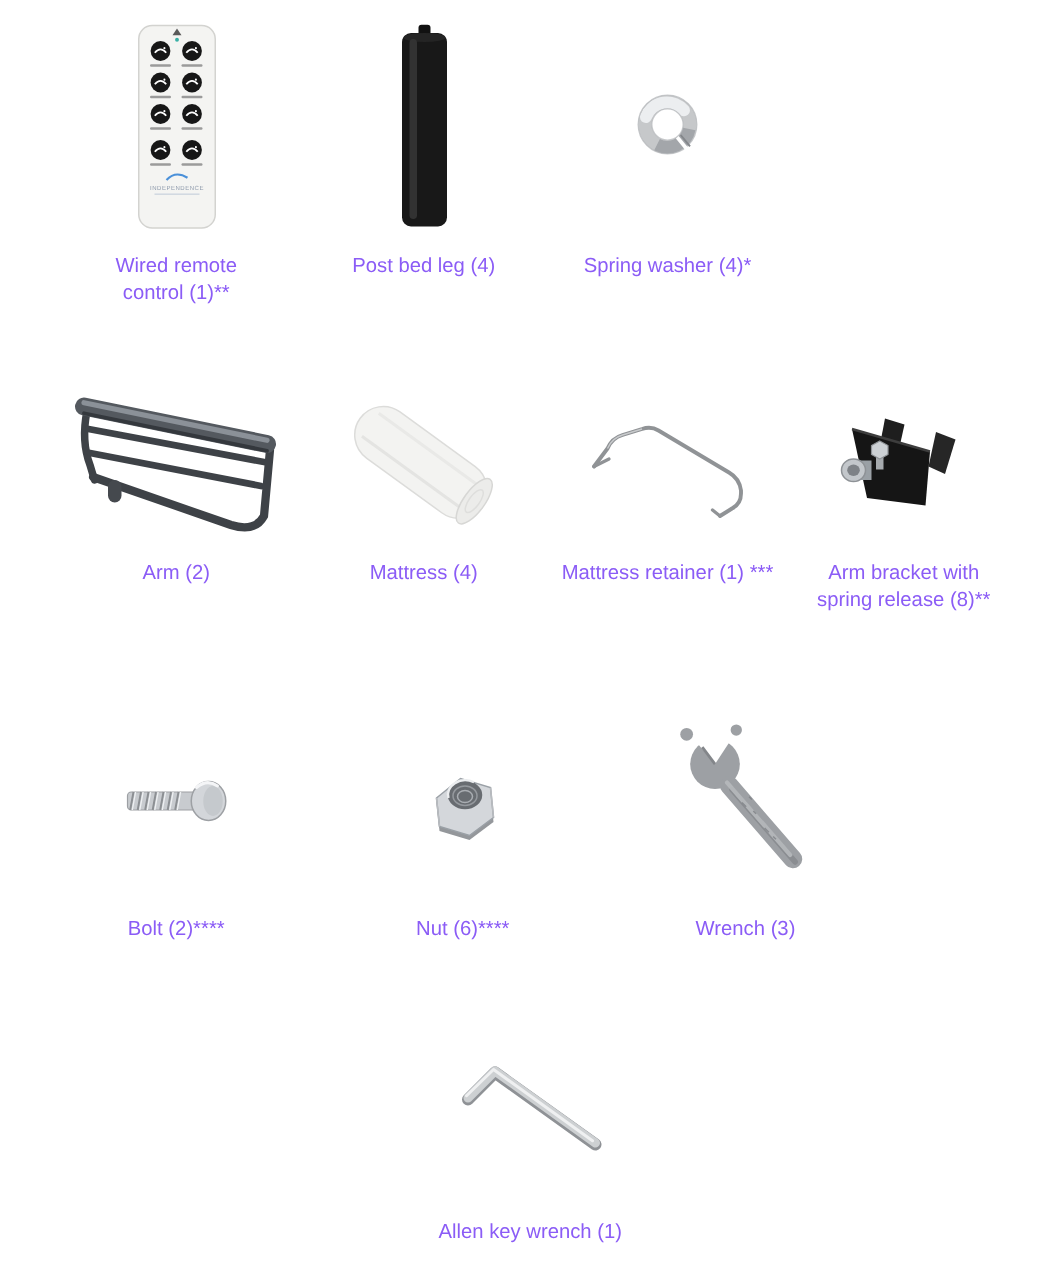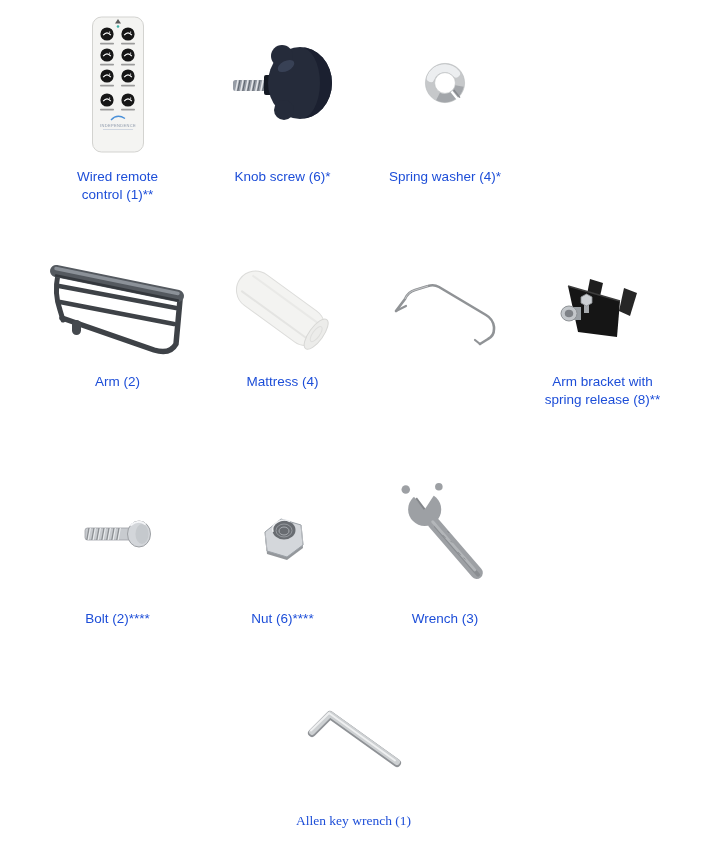--- a/index.html
+++ b/index.html
@@ -7,28 +7,28 @@
         font-family:"Liberation Sans",sans-serif;}
   .grid{display:grid;grid-template-columns:175px 155px 170px 145px;
         padding-left:30px;padding-right:32px;box-sizing:border-box;}
   .cell{display:flex;flex-direction:column;align-items:center;}
   .art{display:flex;align-items:center;justify-content:center;width:100%;}
   svg{overflow:visible;display:block;}
   .row-1{padding-top:8px;}
   .row-1 .art{height:152px;}
   .row-2{margin-top:52px;}
   .row-2 .art{height:110px;}
-  .row-3{margin-top:74px;}
+  .row-3{margin-top:74px;gap:26px;}
   .row-3 .art{height:104px;}
   .row-4{margin-top:72px;display:flex;justify-content:center;}
   .row-4 .art{height:80px;}
-  .label{margin-top:8px;font-size:13.5px;line-height:1.3;color:#1d4ed8;
+  .label{margin-top:8px;font-size:13.5px;line-height:1.3;color:#8b5cf6;
          text-align:center;white-space:pre-line;min-height:35px;}
   .row-3 .label{margin-top:24px;min-height:18px;}
-  .row-4 .label{margin-top:32px;min-height:18px;font-family:Liberation Serif, serif;}
+  .row-4 .label{margin-top:32px;min-height:18px;}
 </style>
 </head>
 <body>
 
 <div id="page">
 
   <div class="grid row-1">
 
     <div class="cell">
       <div class="art">
@@ -58,41 +58,32 @@
             <path d="M20,106 Q26,99.5 34,104.5" stroke="#4a90d9" stroke-width="1.4" fill="none"></path>
             <text x="27" y="112.5" font-size="4" text-anchor="middle" fill="#8d99ab" letter-spacing="0.35">INDEPENDENCE</text>
             <rect x="12" y="115" width="30" height="0.9" fill="#ccd4df"></rect>
           </g>
         </svg>
       </div>
       <div class="label">Wired remote
 control (1)**</div>
     </div>
 
-
-    <div class="cell">
-      <div class="art">
-        <svg viewBox="0 0 105 80" width="105" height="80">
-          <g>
-            <rect x="3" y="36" width="34" height="11" rx="2.5" fill="#979da6"></rect>
-            <path d="M8,36 l-2.2,11 M13,36 l-2.2,11 M18,36 l-2.2,11 M23,36 l-2.2,11 M28,36 l-2.2,11 M33,36 l-2.2,11" stroke="#e6e8eb" stroke-width="1.5" fill="none"></path>
-            <path d="M10,36 l-2.2,11 M15,36 l-2.2,11 M20,36 l-2.2,11 M25,36 l-2.2,11 M30,36 l-2.2,11 M35,36 l-2.2,11" stroke="#596069" stroke-width="0.9" fill="none"></path>
-          </g>
-          <rect x="34" y="31" width="8" height="20" rx="2" fill="#151a24"></rect>
-          <g>
-            <ellipse cx="70" cy="39" rx="32" ry="36" fill="#252b3a"></ellipse>
-            <circle cx="52" cy="12" r="11" fill="#252b3a"></circle>
-            <circle cx="54" cy="66" r="10" fill="#252b3a"></circle>
-            <path d="M70,3 a32,36 0 0 1 0,72 a20,36 0 0 0 0,-72" fill="#1b2030"></path>
-            <ellipse cx="56" cy="22" rx="9" ry="5" fill="#3b4459" opacity="0.9" transform="rotate(-28 56 22)"></ellipse>
-          </g>
-        </svg>
-      </div>
-      <div class="label">Knob screw (6)*</div>
-    </div>
+    <div class="cell">
+      <div class="art">
+        <svg viewBox="0 0 36 136" width="36" height="136">
+          <rect x="14" y="0.5" width="8" height="8" rx="2" fill="#111111"></rect>
+          <rect x="3" y="6" width="30" height="129" rx="6" fill="#181818"></rect>
+          <ellipse cx="18" cy="9" rx="14" ry="3" fill="#242424"></ellipse>
+          <rect x="8" y="10" width="5" height="120" rx="2.5" fill="#323232"></rect>
+        </svg>
+      </div>
+      <div class="label">Post bed leg (4)</div>
+    </div>
+
 
     <div class="cell">
       <div class="art">
         <svg viewBox="0 0 50 50" width="50" height="50">
           <circle cx="25" cy="24" r="15" fill="none" stroke="#c6c8ca" stroke-width="9"></circle>
           <path d="M10.6,19 A15,15 0 0 1 36,14.5" stroke="#eceef0" stroke-width="8" fill="none" stroke-linecap="round"></path>
           <path d="M39.5,27 A15,15 0 0 1 18,37.5" stroke="#a3a6aa" stroke-width="8.5" fill="none"></path>
           <circle cx="25" cy="24" r="19.6" fill="none" stroke="#b0b3b6" stroke-width="0.8" opacity="0.7"></circle>
           <circle cx="25" cy="24" r="10.4" fill="none" stroke="#b0b3b6" stroke-width="0.8" opacity="0.7"></circle>
           <path d="M31.5,32.5 L38,40.5" stroke="#ffffff" stroke-width="2.4"></path>
@@ -140,20 +131,21 @@
 
     <div class="cell">
       <div class="art">
         <svg viewBox="0 0 115 90" width="115" height="90">
           <path d="M8,46 L17,34 Q20,27 27,25 L40,21 Q46,19 51,22 L98,50 Q105,54 106,62 L106,64 Q106,71 100,74 L92,79" fill="none" stroke="#909396" stroke-width="2.6" stroke-linecap="round" stroke-linejoin="round"></path>
           <path d="M8,46 L18,41" stroke="#909396" stroke-width="2.2" stroke-linecap="round" fill="none"></path>
           <path d="M92,79 L87,75" stroke="#909396" stroke-width="2.2" stroke-linecap="round" fill="none"></path>
           <path d="M17,34 Q20,27 27,25 L40,21" stroke="#c8cacc" stroke-width="0.9" fill="none"></path>
         </svg>
       </div>
+      <div class="label">Mattress retainer (1) ***</div>
     </div>
 
     <div class="cell">
       <div class="art">
         <svg viewBox="0 0 100 88" width="100" height="88">
           <polygon points="37,13 50,17 44,44 32,39" fill="#1e1e1e"></polygon>
           <polygon points="71,22 84,27 77,50 66,45" fill="#262626"></polygon>
           <polygon points="15,20 67,35 64,71 25,66" fill="#151515"></polygon>
           <path d="M15,20 L67,35" stroke="#3d3d3d" stroke-width="1.6" fill="none"></path>
           <g>

